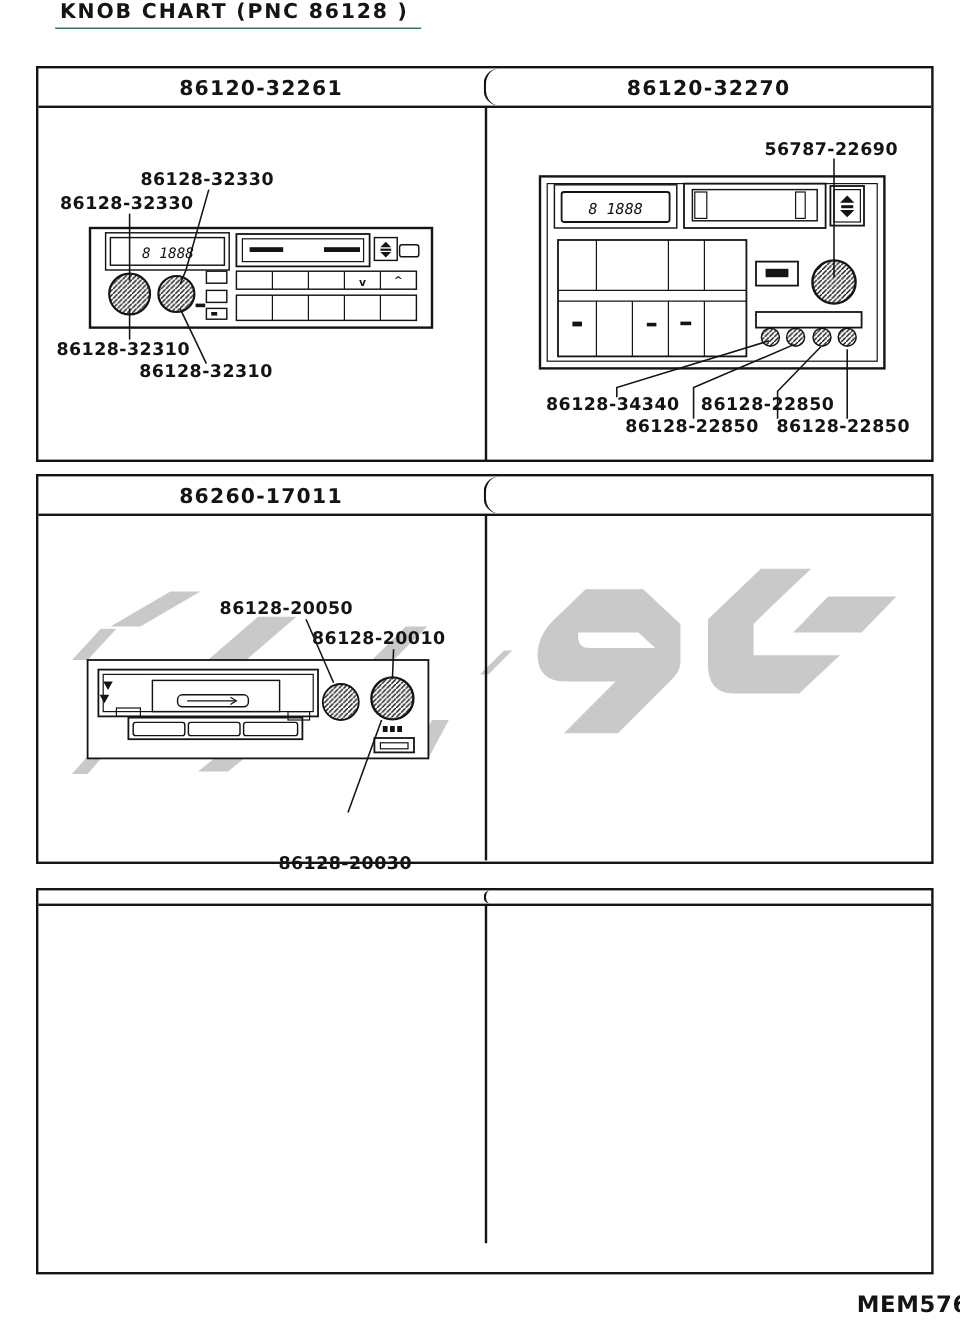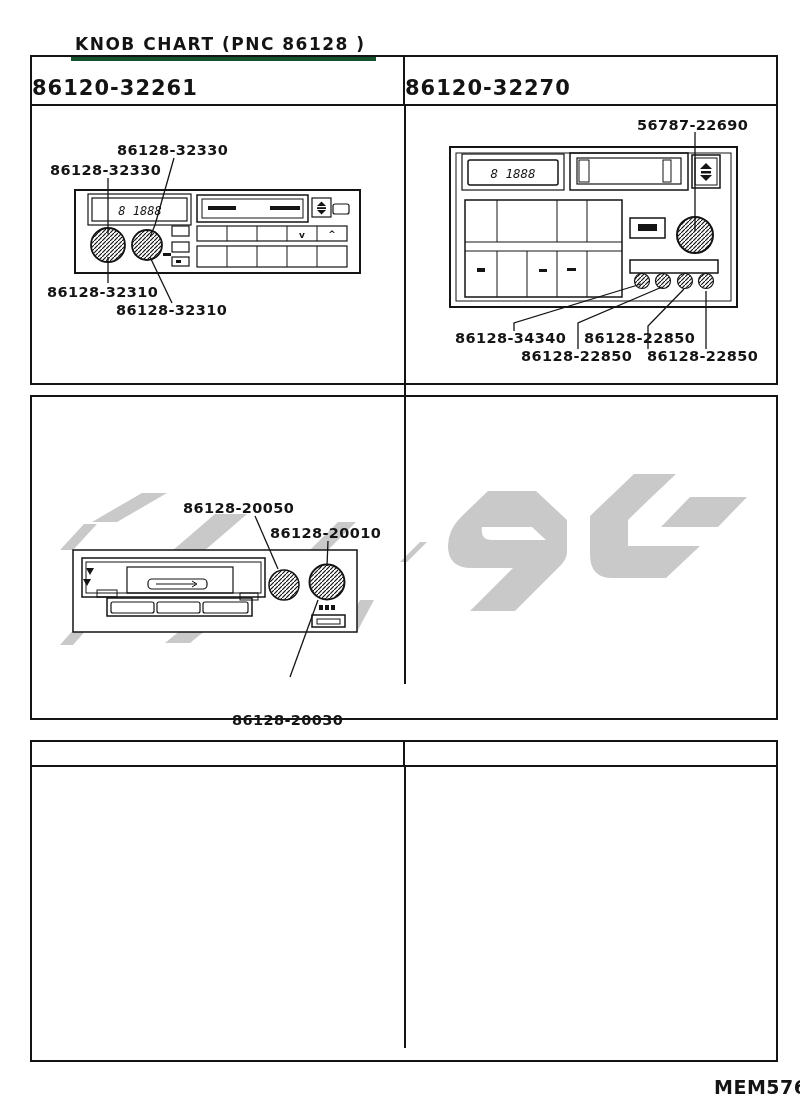--- a/index.html
+++ b/index.html
@@ -1,24 +1,24 @@
 <!DOCTYPE html>
 <html><head>
 <meta charset="utf-8">
 <style>
   html,body{margin:0;padding:0;background:#ffffff;width:800px;height:1112px;position:relative;
     font-family:"DejaVu Sans",sans-serif;color:#141414;overflow:hidden;}
   .abs{position:absolute;}
-  .page-title{left:46px;top:34px;font-size:17px;font-weight:700;letter-spacing:1.5px;
-    border-bottom:4px solid #14532d;padding:0 10px 3px 4px;z-index:4;margin-left:25px;}
+  .page-title{left:46px;top:0;font-size:17px;font-weight:700;letter-spacing:1.5px;
+    border-bottom:1px solid #14532d;padding:0 10px 3px 4px;z-index:4;}
   .tbl{border:2px solid #141414;z-index:1;}
   .tbl .hdr{display:flex;border-bottom:2px solid #141414;align-items:center;}
-  .tbl .hdr .cell{width:50%;font-size:21px;font-weight:700;letter-spacing:1px;
-    padding:19px 0 4px 0;}
-  .tbl .hdr .cell.right{border-left:2px solid #141414;align-self:stretch;}
+  .tbl .hdr .cell{width:50%;text-align:center;font-size:17px;font-weight:700;letter-spacing:1px;
+    padding:7px 0 4px 0;}
+  .tbl .hdr .cell.right{border-left:2px solid #141414;align-self:stretch;border-radius:13px;}
   .tbl .body{position:relative;}
   .vdiv{position:absolute;left:50%;top:0;bottom:0;width:2px;background:#141414;}
   #table-top{left:30px;top:55px;width:744px;height:326px;}
   #table-top .body{height:294px;}
   #table-middle{left:30px;top:395px;width:744px;height:321px;}
   #table-middle .body{height:287px;}
   #table-bottom{left:30px;top:740px;width:744px;height:318px;}
   #table-bottom .body{height:281px;}
   .callout{position:absolute;font-size:14.5px;font-weight:600;letter-spacing:0.4px;z-index:3;
     white-space:nowrap;}
@@ -35,20 +35,24 @@
   <div class="hdr">
     <div class="cell">86120-32261</div>
     <div class="cell right">86120-32270</div>
   </div>
   <div class="body">
     <div class="vdiv"></div>
   </div>
 </div>
 
 <div class="abs tbl" id="table-middle">
+  <div class="hdr">
+    <div class="cell">86260-17011</div>
+    <div class="cell right"></div>
+  </div>
   <div class="body">
     <div class="vdiv"></div>
   </div>
 </div>
 
 <div class="abs tbl" id="table-bottom">
   <div class="hdr">
     <div class="cell"></div>
     <div class="cell right"></div>
   </div>
@@ -230,16 +234,16 @@
     <rect x="287" y="189" width="23" height="5" stroke-width="1"></rect>
 
     <g stroke-width="1.3">
       <line x1="225" y1="86" x2="248" y2="139"></line>
       <line x1="298" y1="111" x2="297" y2="136"></line>
       <line x1="288" y1="170" x2="260" y2="247"></line>
     </g>
   </g>
 </svg>
 <div class="callout" style="left:183px;top:500px;">86128-20050</div>
-<div class="callout" style="left:270px;top:525px;">86128-20010</div>
+<div class="callout" style="left:260px;top:525px;">86128-20010</div>
 <div class="callout" style="left:232px;top:712px;">86128-20030</div>
 
 <div class="abs footer-code">MEM576</div>
 
 </body></html>

